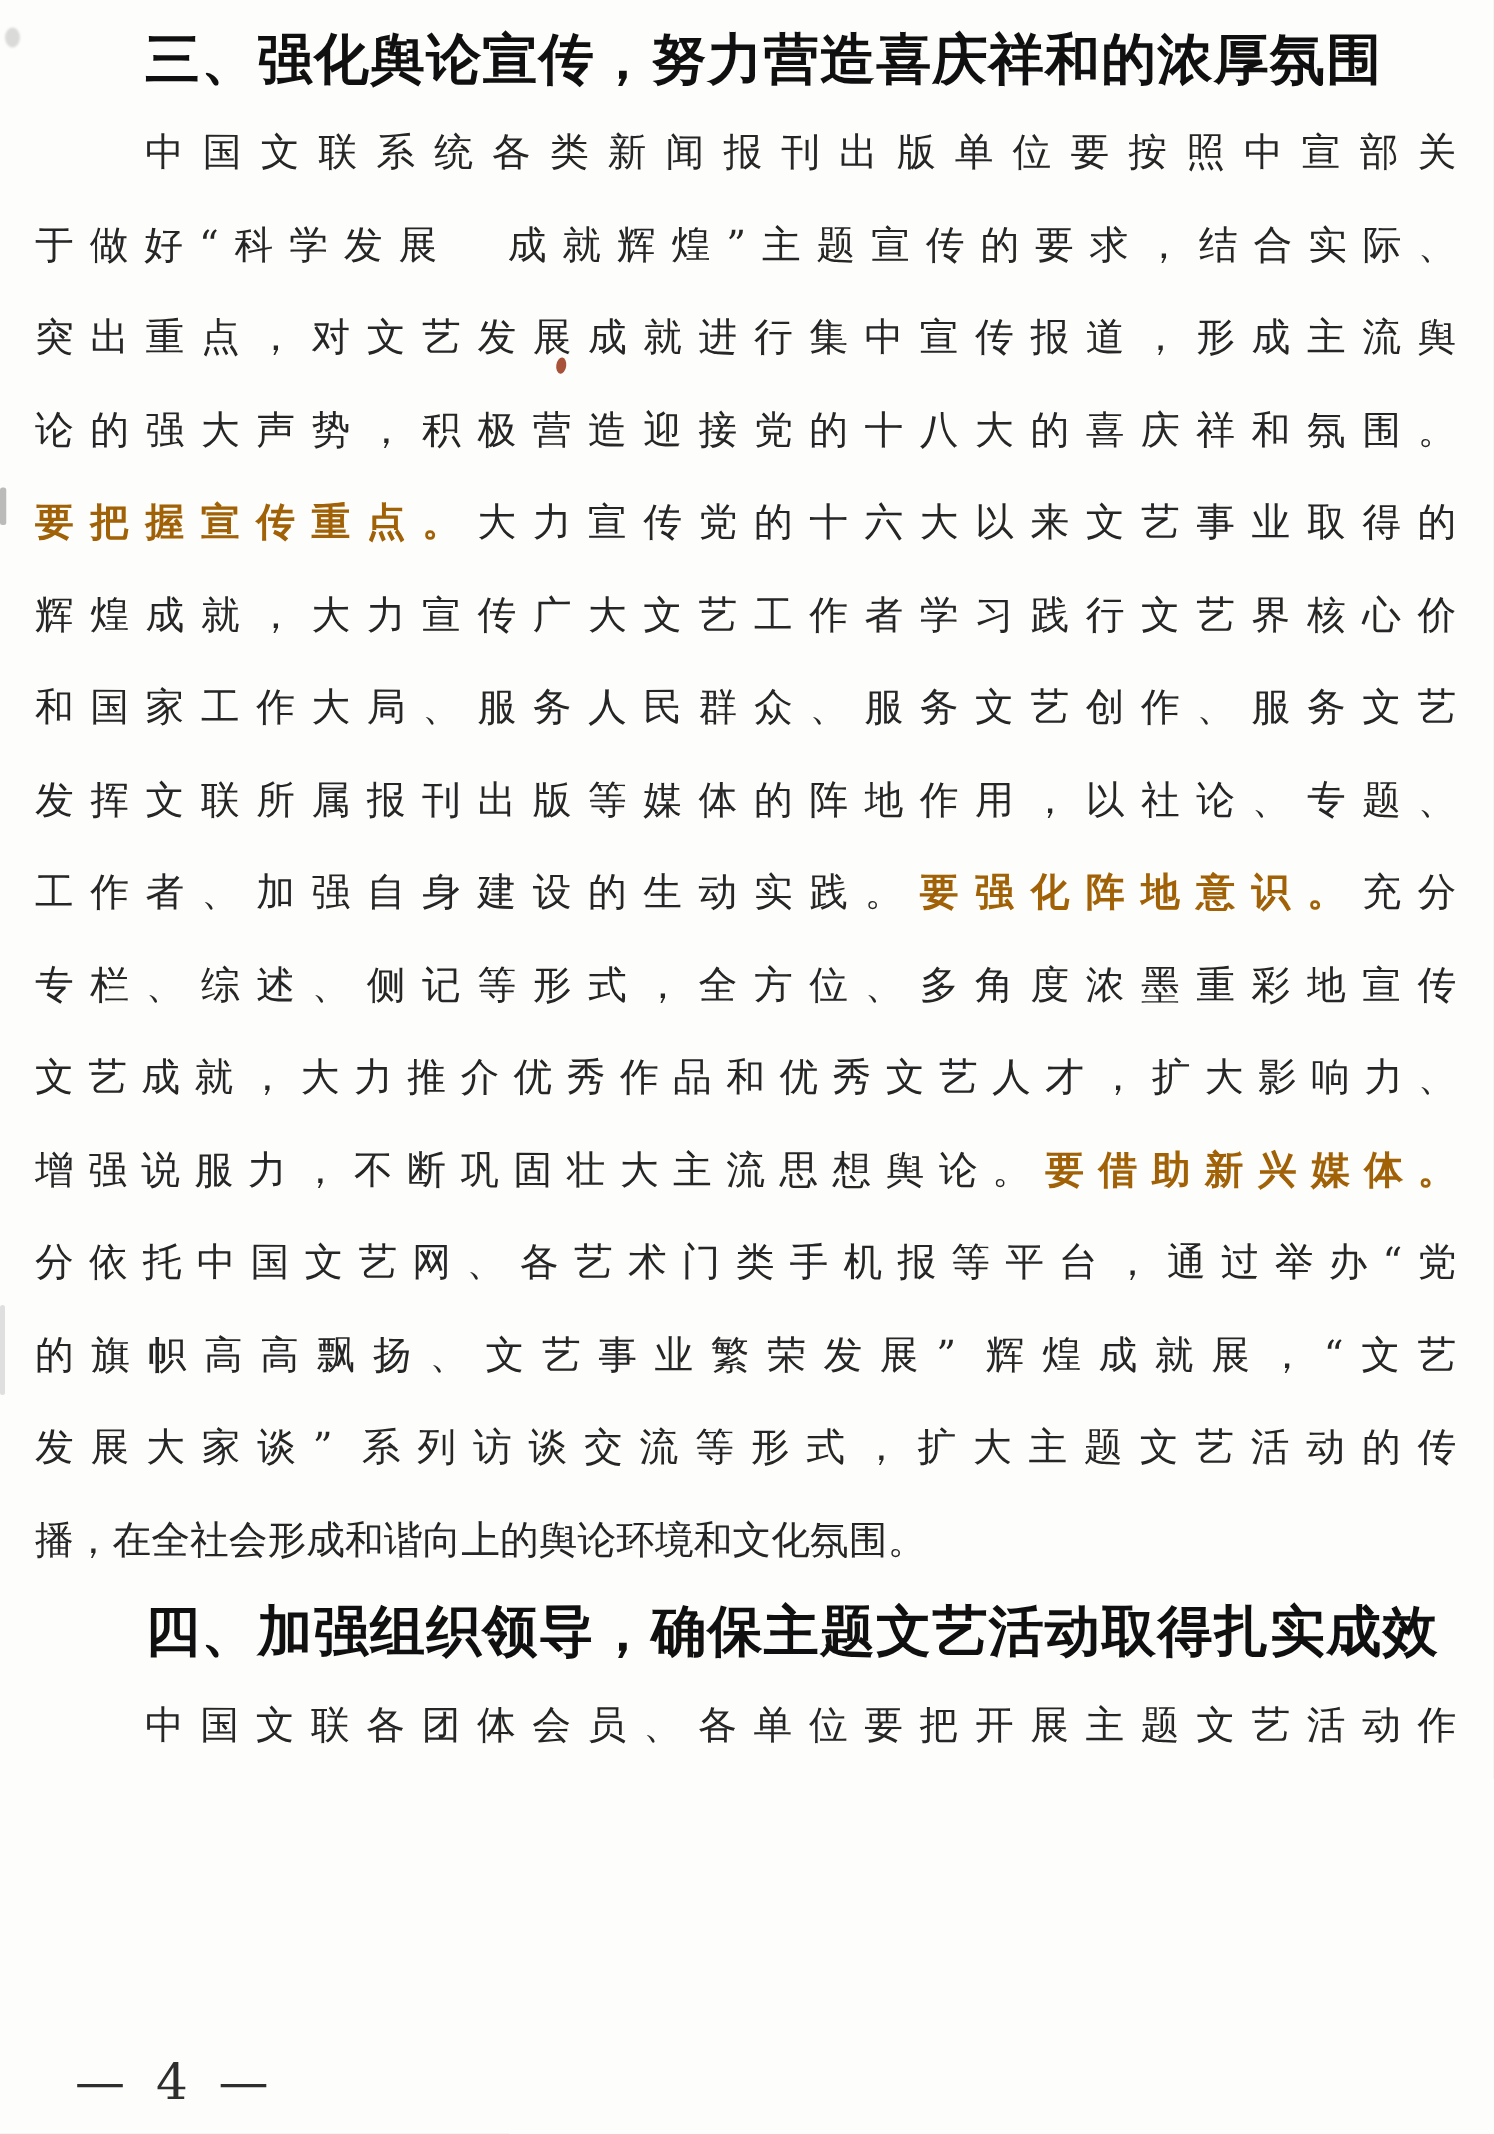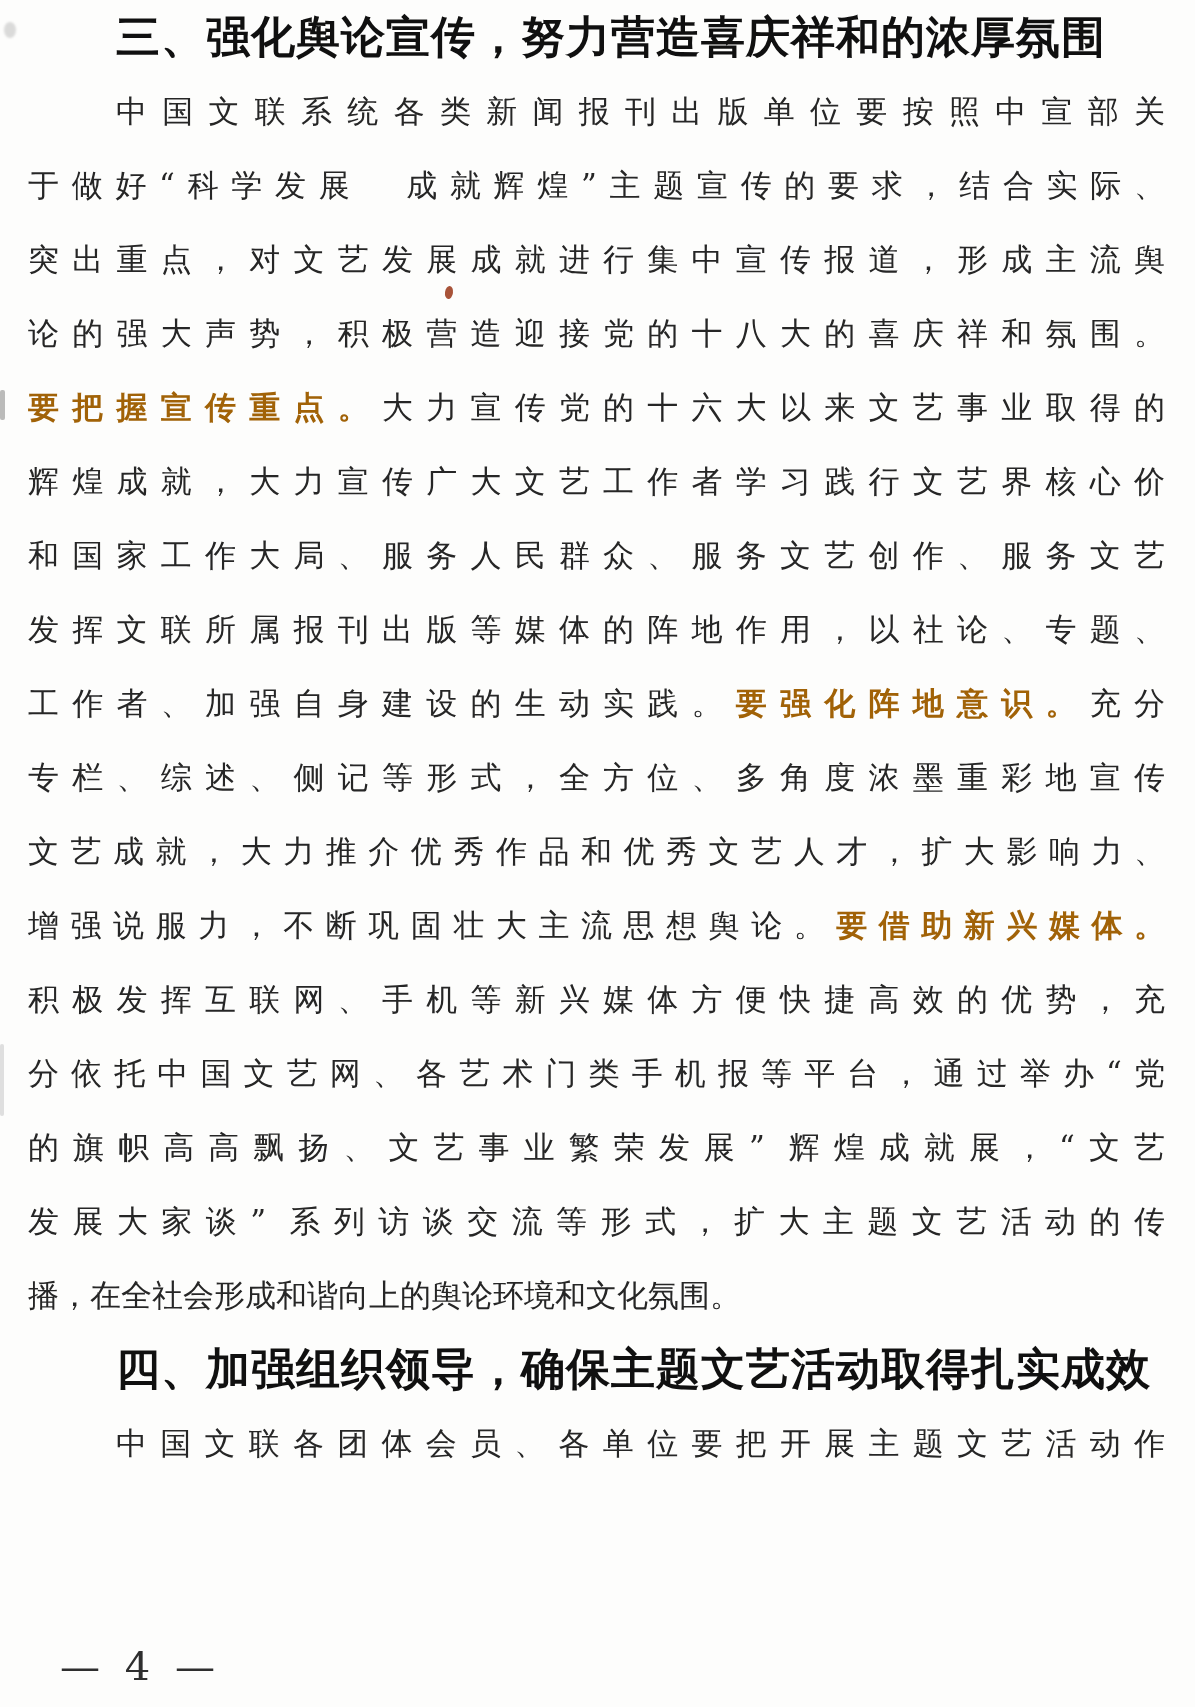--- a/index.html
+++ b/index.html
@@ -13,21 +13,21 @@
     height: 1707px;
     margin: 0 auto;
     background: #fdfdfc;
     color: #232323;
     font-family: "DejaVu Serif", serif;
     overflow: hidden;
   }
   .content {
     position: absolute;
     left: 28px;
-    top: 0;
+    top: 11px;
     width: 1137px;
   }
   .line {
     height: 74px;
     line-height: 74px;
     font-size: 31px;
     text-align: justify;
     text-align-last: justify;
     white-space: nowrap;
     color: #262626;
@@ -122,21 +122,20 @@
     <div class="line"><span>突出重点，对文艺发展成就进行集中宣传报道，形成主流舆</span></div>
     <div class="line"><span>论的强大声势，积极营造迎接党的十八大的喜庆祥和氛围。</span></div>
     <div class="line"><span class="b">要把握宣传重点。</span><span>大力宣传党的十六大以来文艺事业取得的</span></div>
     <div class="line"><span>辉煌成就，大力宣传广大文艺工作者学习践行文艺界核心价</span></div>
     <div class="line"><span>和国家工作大局、服务人民群众、服务文艺创作、服务文艺</span></div>
     <div class="line"><span>发挥文联所属报刊出版等媒体的阵地作用，以社论、专题、</span></div>
     <div class="line"><span>工作者、加强自身建设的生动实践。</span><span class="b">要强化阵地意识。</span><span>充分</span></div>
     <div class="line"><span>专栏、综述、侧记等形式，全方位、多角度浓墨重彩地宣传</span></div>
     <div class="line"><span>文艺成就，大力推介优秀作品和优秀文艺人才，扩大影响力、</span></div>
     <div class="line"><span>增强说服力，不断巩固壮大主流思想舆论。</span><span class="b">要借助新兴媒体。</span></div>
-    <div class="line"><span>积极发挥互联网、手机等新兴媒体方便快捷高效的优势，充</span></div>
     <div class="line"><span>分依托中国文艺网、各艺术门类手机报等平台，通过举办“党</span></div>
     <div class="line"><span>的旗帜高高飘扬、文艺事业繁荣发展” 辉煌成就展，“文艺</span></div>
     <div class="line"><span>发展大家谈” 系列访谈交流等形式，扩大主题文艺活动的传</span></div>
     <div class="line left-end"><span>播，在全社会形成和谐向上的舆论环境和文化氛围。</span></div>
 
     <div class="heading">四、加强组织领导，确保主题文艺活动取得扎实成效</div>
 
     <div class="line indent"><span>中国文联各团体会员、各单位要把开展主题文艺活动作</span></div>
 
   </div>

